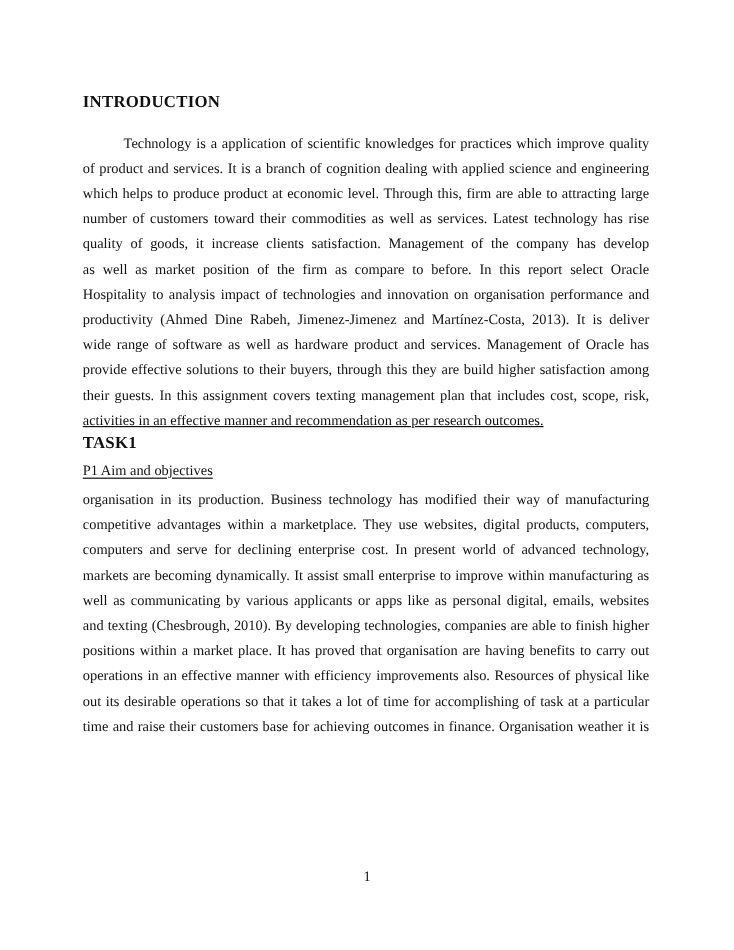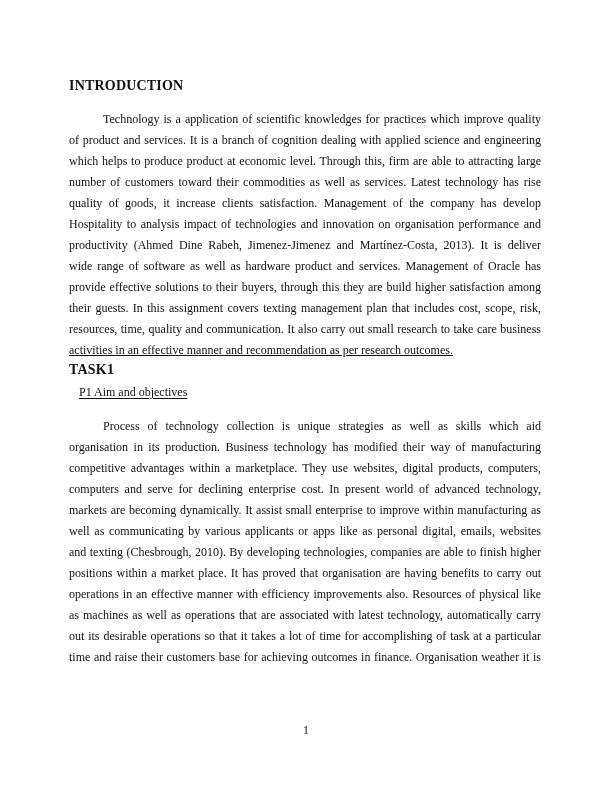--- a/index.html
+++ b/index.html
@@ -29,21 +29,21 @@
     margin: 0 0 8px 0;
     letter-spacing: 0.2px;
   }
   .h1.task {
     margin-top: 1px;
   }
   .h2 {
     font-size: 12px;
     font-weight: normal;
     line-height: 15px;
-    margin: 0 0 6px 10px;
+    margin: 0 0 6px 0;
     text-decoration: underline;
     text-underline-offset: 2px;
   }
   .para {
     font-size: 12px;
     margin: 0;
   }
   .pline {
     line-height: 21px;
     text-align: justify;
@@ -76,43 +76,41 @@
 <div class="page">
   <div class="content">
     <div class="h1">INTRODUCTION</div>
 
     <div class="para">
         <div class="pline first">Technology is a application of scientific knowledges for practices which improve quality</div>
         <div class="pline">of product and services. It is a branch of cognition dealing with applied science and engineering</div>
         <div class="pline">which helps to produce product at economic level. Through this, firm are able to attracting large</div>
         <div class="pline">number of customers toward their commodities as well as services. Latest technology has rise</div>
         <div class="pline">quality of goods, it increase clients satisfaction. Management of the company has develop</div>
+        <div class="pline">as well as market position of the firm as compare to before. In this report select Oracle</div>
         <div class="pline">Hospitality to analysis impact of technologies and innovation on organisation performance and</div>
         <div class="pline">productivity (Ahmed Dine Rabeh, Jimenez-Jimenez and Martínez-Costa, 2013). It is deliver</div>
         <div class="pline">wide range of software as well as hardware product and services. Management of Oracle has</div>
         <div class="pline">provide effective solutions to their buyers, through this they are build higher satisfaction among</div>
         <div class="pline">their guests. In this assignment covers texting management plan that includes cost, scope, risk,</div>
-        <div class="pline">resources, time, quality and communication. It also carry out small research to take care business</div>
         <div class="pline last-left">activities in an effective manner and recommendation as per research outcomes.</div>
       </div>
 
     <div class="h1 task">TASK1</div>
 
     <div class="h2">P1 Aim and objectives</div>
 
     <div class="para">
-        <div class="pline first">Process of technology collection is unique strategies as well as skills which aid</div>
         <div class="pline">organisation in its production. Business technology has modified their way of manufacturing</div>
         <div class="pline">competitive advantages within a marketplace. They use websites, digital products, computers,</div>
         <div class="pline">computers and serve for declining enterprise cost. In present world of advanced technology,</div>
         <div class="pline">markets are becoming dynamically. It assist small enterprise to improve within manufacturing as</div>
         <div class="pline">well as communicating by various applicants or apps like as personal digital, emails, websites</div>
         <div class="pline">and texting (Chesbrough, 2010). By developing technologies, companies are able to finish higher</div>
         <div class="pline">positions within a market place. It has proved that organisation are having benefits to carry out</div>
         <div class="pline">operations in an effective manner with efficiency improvements also. Resources of physical like</div>
-        <div class="pline">as machines as well as operations that are associated with latest technology, automatically carry</div>
         <div class="pline">out its desirable operations so that it takes a lot of time for accomplishing of task at a particular</div>
         <div class="pline">time and raise their customers base for achieving outcomes in finance. Organisation weather it is</div>
       </div>
   </div>
 
   <div class="footer">1</div>
 </div>
 
 </body></html>

